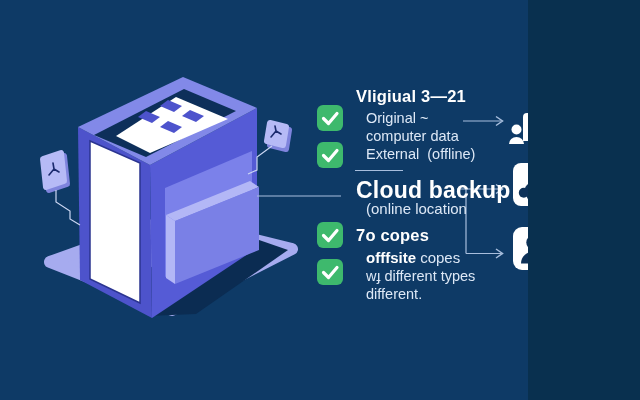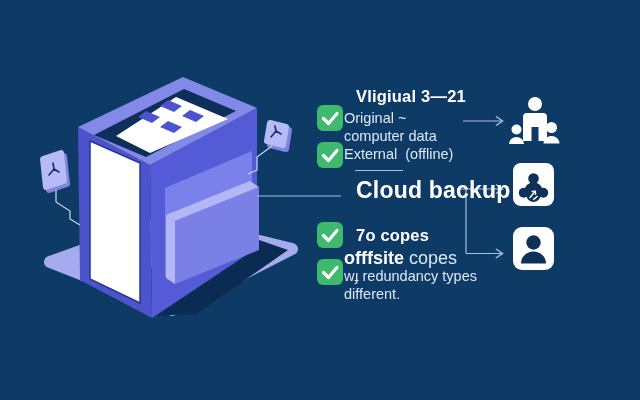--- a/index.html
+++ b/index.html
@@ -1,26 +1,26 @@
 <!DOCTYPE html>
 <html style="--bg: #0e3a66; --green: #3eb96d; --textPrimary: #ffffff; --textSecondary: #dde8f6; --line: #a8bedd; --wire: #ccd7f3; --platform: #a6abef; --shadow: #0b2c52; --towerTop: #8289e8; --towerLeft: #4d53cb; --towerRight: #555bd6; --towerPanel: #7b81ea; --insetNavy: #0d2f5a; --screen: #ffffff; --screenEdge: #2b3490; --keyRect: #4d53cc; --slabFront: #7a80e6; --slabEdge: #b3b7f6; --nodeFace: #b6baf6; --nodeSide: #7f84dd; --nodeGlyph: #1b2a6e; --iconWhite: #ffffff; --iconGlyph: #0d3158;"><head>
 <meta charset="utf-8">
 <style>
   html,body{margin:0;padding:0;background:#09304f;}
   .stage{
-    position:relative;width:640px;height:400px;overflow:hidden;
+    position:relative;width:528px;height:400px;overflow:hidden;
     background:var(--bg,#0e3a66);
     font-family:"Liberation Sans",sans-serif;
   }
   .stage svg{position:absolute;left:0;top:0;}
   .check{
     position:absolute;width:26px;height:26px;border-radius:6px;
     background:var(--green,#3eb96d);display:flex;align-items:center;justify-content:center;
   }
-  .txt{position:absolute;left:344px;white-space:pre;color:var(--textSecondary,#dde8f6);font-size:14.5px;line-height:18px;}
+  .txt{position:absolute;left:366px;white-space:pre;color:var(--textSecondary,#dde8f6);font-size:14.5px;line-height:18px;}
   .hd {position:absolute;left:356px;white-space:pre;color:var(--textPrimary,#ffffff);font-weight:bold;font-size:16.5px;letter-spacing:.2px;}
   .hd2{font-size:23px;}
   .b{font-weight:bold;color:var(--textPrimary,#ffffff);}
 </style>
 </head>
 <body>
 
 <div class="stage">
 
   <svg width="640" height="400" viewBox="0 0 640 400">
@@ -132,19 +132,20 @@
         <polyline points="6.5,13.5 11.5,18.5 20,8.5" fill="none" stroke="#ffffff" stroke-width="3.2" stroke-linecap="round" stroke-linejoin="round"></polyline>
       </svg>
   </div>
 
   <div class="hd" style="top:87px">Vligiual 3—21</div>
   <div class="txt" style="top:109px">Original ~</div>
   <div class="txt" style="top:145px">External  (offline)</div>
   <div class="txt" style="top:127px">computer data</div>
 
   <div class="hd hd2" style="top:177px">Cloud backup</div>
+  <div class="txt" style="top:200px;font-size:15px">(online location</div>
 
   <div class="hd" style="top:226px">7o copes</div>
-  <div class="txt" style="top:249px;font-size:18px"><span class="b" style="white-space:pre">offfsite</span><span style="white-space:pre"> copes</span></div>
-  <div class="txt" style="top:267px">wɟ redundancy types</div>
+  <div class="txt" style="top:249px;font-size:15px"><span class="b" style="white-space:pre">offfsite</span><span style="white-space:pre"> copes</span></div>
+  <div class="txt" style="top:267px">wɟ different types</div>
   <div class="txt" style="top:285px">different.</div>
 
 </div>
 
 </body></html>

